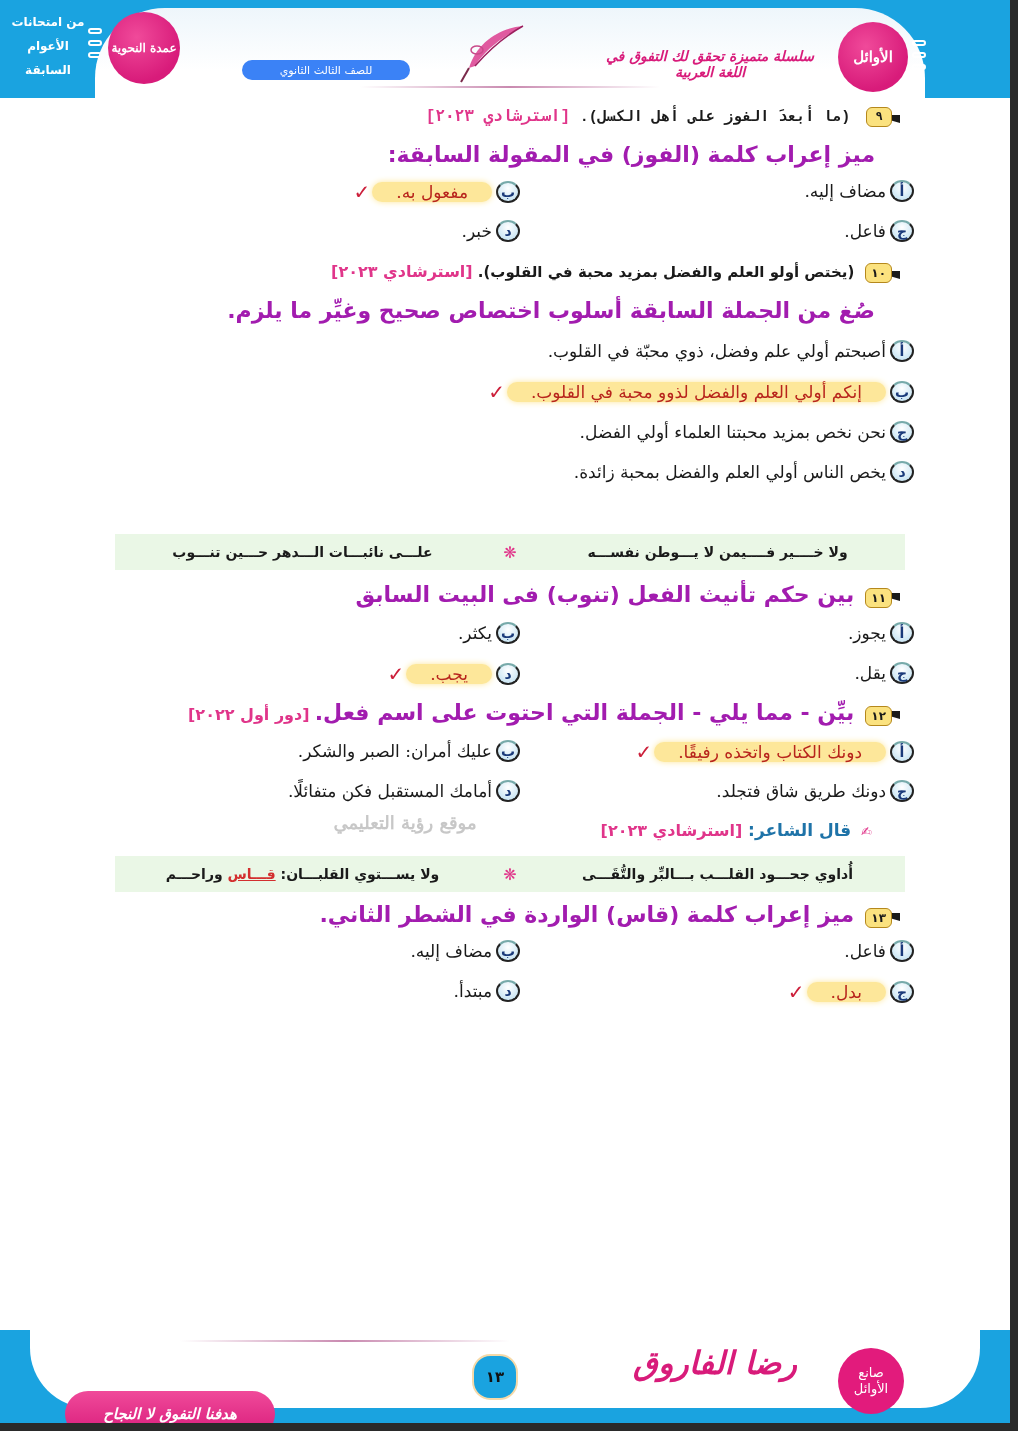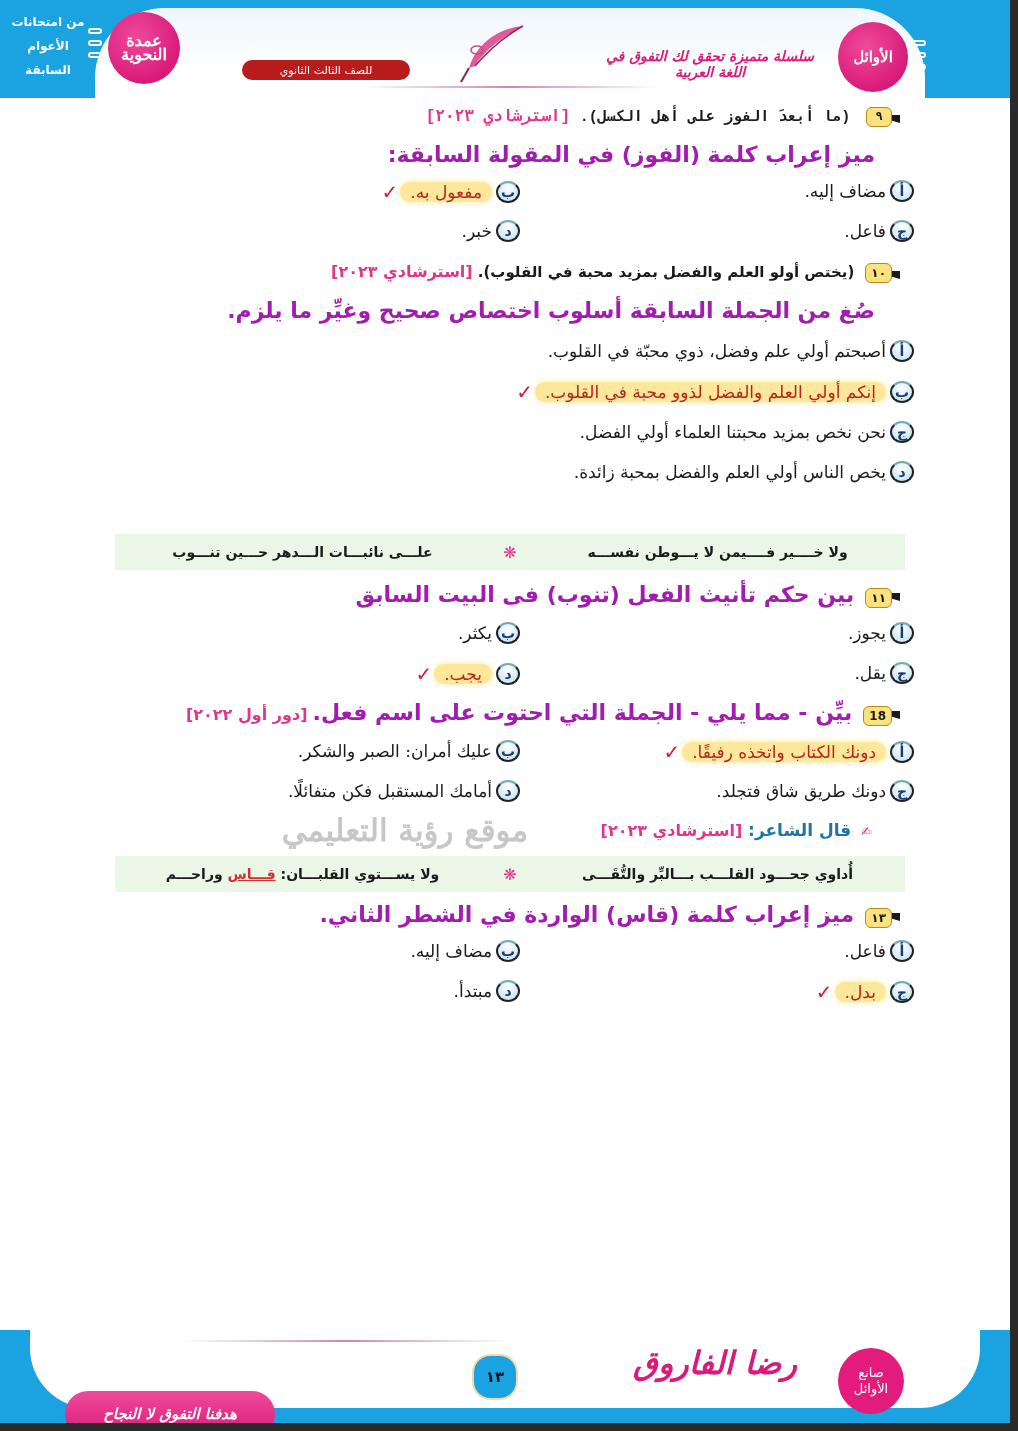--- a/index.html
+++ b/index.html
@@ -26,35 +26,35 @@
   .header-left-text {
     position: absolute; left: 8px; top: 10px; width: 80px;
     color: #ffffff; font-weight: bold; font-size: 12px; text-align: center; line-height: 24px;
   }
   .seal {
     position: absolute; border-radius: 50%;
     background: radial-gradient(circle at 40% 35%, #f04a9a, #d81b7a 70%);
     color: #ffffff; display: flex; align-items: center; justify-content: center;
     font-family: "DejaVu Serif", serif; font-weight: bold; text-align: center;
   }
-  .seal-left { left: 108px; top: 12px; width: 72px; height: 72px; font-size: 16px; line-height: 14px; }
+  .seal-left { left: 108px; top: 12px; width: 72px; height: 72px; font-size: 12px; line-height: 14px; }
   .seal-right { left: 838px; top: 22px; width: 70px; height: 70px; font-size: 15px; }
   .dots { position: absolute; display: flex; flex-direction: column; gap: 6px; }
   .dots span { display: block; width: 14px; height: 6px; border: 2px solid #ffffff; border-radius: 4px; }
   .dots-left { left: 88px; top: 28px; }
   .dots-right { left: 912px; top: 40px; }
 
   .hdr-title {
     position: absolute; left: 252px; top: 18px; width: 150px; text-align: center;
     color: #d81b7a; font-family: "DejaVu Serif", serif; font-size: 22px; font-weight: bold;
     font-style: italic;
   }
   .hdr-pill {
     position: absolute; left: 242px; top: 60px; width: 168px; height: 20px;
-    background: #b91c1c; border-radius: 10px; color: #ffffff; font-size: 11px;
+    background: #3b82f6; border-radius: 10px; color: #ffffff; font-size: 11px;
     display: flex; align-items: center; justify-content: center;
   }
   .quill { position: absolute; left: 455px; top: 22px; width: 70px; height: 64px; }
   .hdr-series {
     position: absolute; left: 590px; top: 48px; width: 240px; text-align: center;
     color: #d81b7a; font-family: "DejaVu Serif", serif; font-size: 14px; font-style: italic; font-weight: bold;
   }
   .hdr-ornament {
     position: absolute; left: 360px; top: 86px; width: 300px; height: 2px;
     background: linear-gradient(90deg, transparent, #c98ab0, transparent);
@@ -82,40 +82,40 @@
 
   .opt { position: absolute; direction: rtl; white-space: nowrap; font-family: "DejaVu Serif", serif; font-size: 17px; color: #1a1a1a; display: flex; align-items: center; }
   .bullet {
     display: inline-flex; align-items: center; justify-content: center;
     width: 24px; height: 22px; border-radius: 50%;
     background: radial-gradient(circle at 50% 30%, #ffffff, #cfe8f5 70%);
     border: 2px solid #222; border-top-color: #7aa; color: #1a3a7a;
     font-weight: bold; font-size: 14px; margin-left: 4px; font-family: "DejaVu Sans", sans-serif;
   }
   .correct {
-    background: #fde79a; border-radius: 10px; padding: 0 10px; color: #b8241c;
+    background: #fde79a; border-radius: 10px; padding: 0 24px; color: #b8241c;
     box-shadow: 0 0 6px #fde79a;
   }
   .check { color: #cc1f3a; font-size: 20px; font-weight: bold; margin-right: 2px; font-family: "DejaVu Sans", sans-serif; }
 
   .poet-line { position: absolute; right: 130px; direction: rtl; white-space: nowrap; font-size: 17px; font-weight: bold; color: #1e73a8; }
   .pen-icon { color: #e0358a; font-size: 13px; margin-left: 4px; }
 
   .verse {
     position: absolute; left: 115px; width: 790px; height: 36px;
     background: #eaf7e6; direction: rtl; display: flex; align-items: center;
     font-size: 14px; font-weight: bold; color: #1a1a1a; white-space: nowrap;
   }
   .verse .hemi { flex: 1; text-align: center; letter-spacing: 1px; }
   .verse .star { color: #e0358a; font-size: 16px; width: 40px; text-align: center; }
   .verse .hl { color: #d32f2f; text-decoration: underline; text-decoration-color: #d32f2f; }
 
   .watermark {
     position: absolute; left: 240px; top: 812px; width: 330px; text-align: center;
-    font-family: "DejaVu Serif", serif; font-size: 31px; color: #9a9a9a; opacity: 0.55; font-weight: bold;
+    font-family: "DejaVu Serif", serif; font-size: 18px; color: #9a9a9a; opacity: 0.55; font-weight: bold;
     direction: rtl;
   }
 
   
   .footer { position: absolute; left: 0; top: 1330px; width: 1010px; height: 93px; background: #1aa3e0; }
   .footer-white {
     position: absolute; left: 30px; top: 0; width: 950px; height: 78px; background: #ffffff;
     border-radius: 0 0 60px 60px;
   }
   .footer-ornament {
@@ -256,21 +256,21 @@
     <span>يقل.</span>
   </div>
   <div class="opt" style="top:662px; right:490px;">
     <span class="bullet">د</span>
     <span class="correct">يجب.</span>
     <span class="check">✓</span>
   </div>
 
   <div class="qmark" style="top:708px;"></div>
   <div class="row" style="top:700px; right:118px;">
-    <span class="qnum">18</span>
+    <span class="qnum">١٢</span>
     <span class="prompt">بيِّن - مما يلي - الجملة التي احتوت على اسم فعل.</span>
     <span class="tag">[دور أول ٢٠٢٢]</span>
   </div>
   <div class="opt" style="top:740px; right:96px;">
     <span class="bullet">أ</span>
     <span class="correct">دونك الكتاب واتخذه رفيقًا.</span>
     <span class="check">✓</span>
   </div>
   <div class="opt" style="top:740px; right:490px;">
     <span class="bullet">ب</span>

